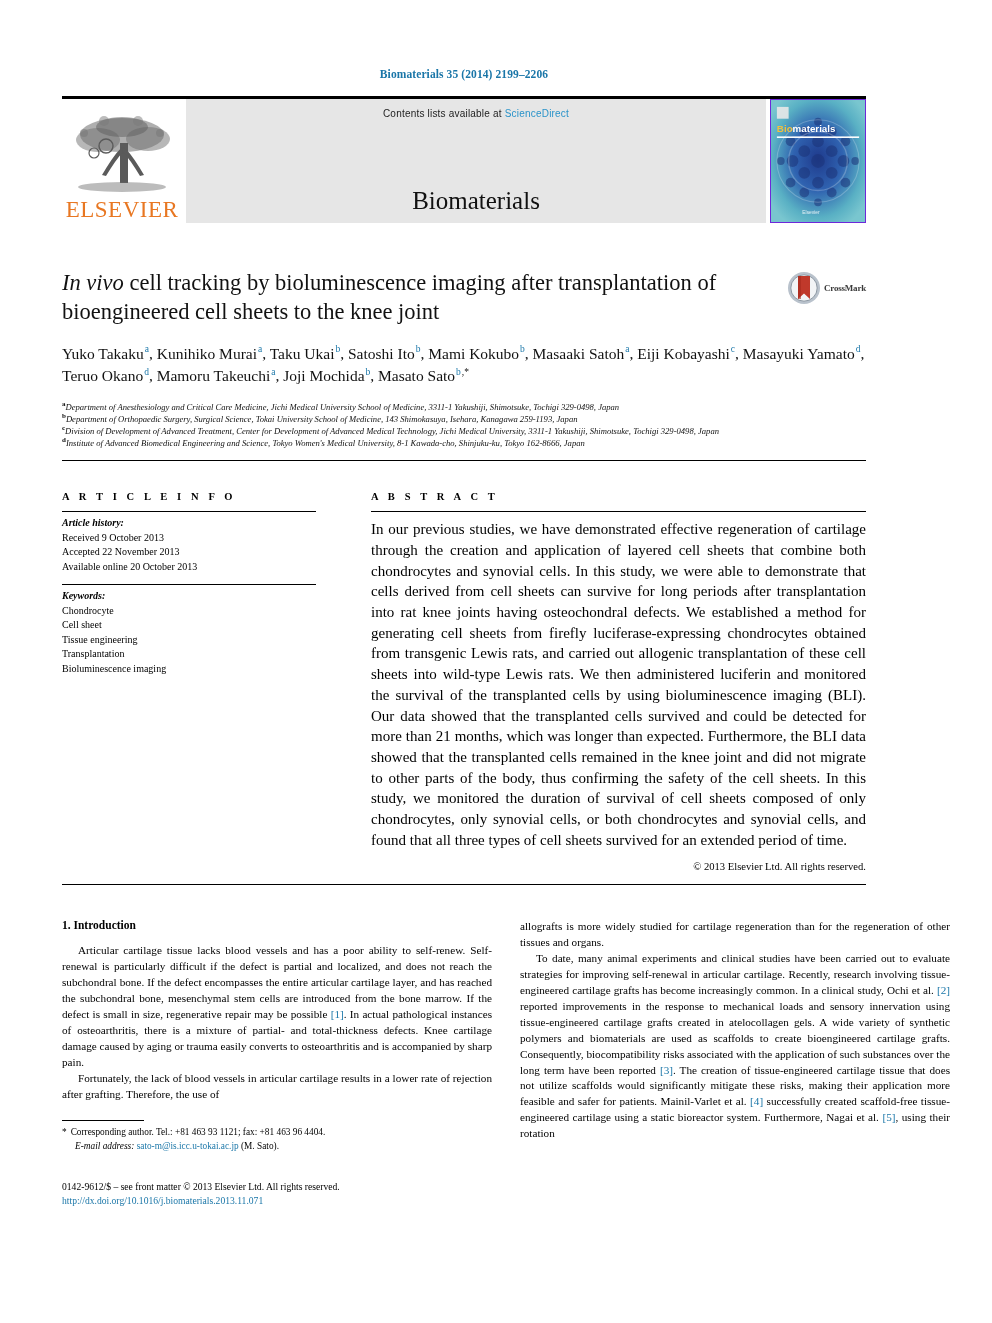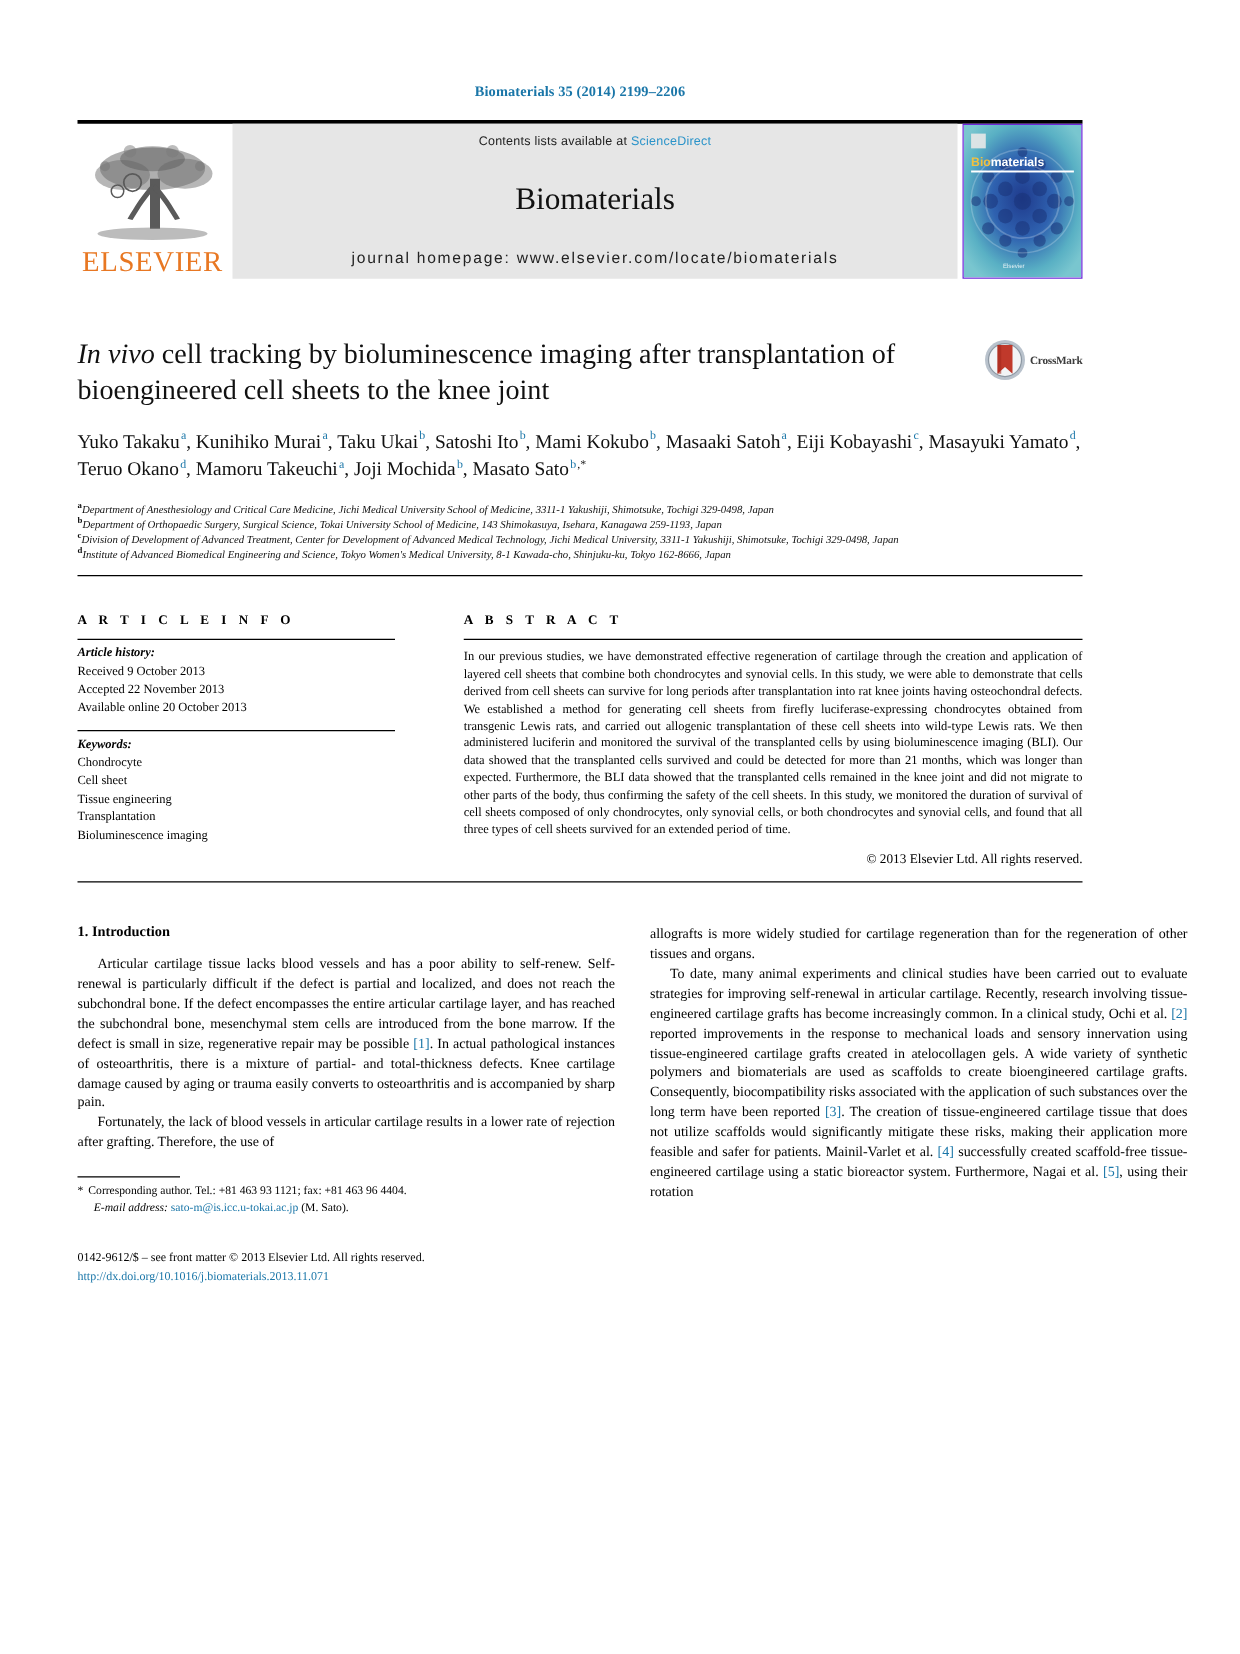--- a/index.html
+++ b/index.html
@@ -194,21 +194,21 @@
     font-size: 10px;
     line-height: 1.45;
     padding-top: 4px;
     padding-bottom: 10px;
   }
   .info-group .lead { font-style: italic; font-weight: bold; }
   .abstract-col {
     flex: 1 1 auto;
   }
   .abstract-body {
-    font-size: 10px;
+    font-size: 15px;
     line-height: 1.38;
     text-align: justify;
     padding-top: 7px;
   }
   .copyright {
     text-align: right;
     font-size: 10.6px;
     margin-top: 11px;
   }
   .abstract-bottom-rule {
@@ -289,21 +289,20 @@
         </g>
       </svg>
       <div class="elsevier-word">ELSEVIER</div>
     </div>
 
     <div class="banner">
       <div class="banner-top">
         <span>Contents lists available at </span><span class="sd">ScienceDirect</span>
       </div>
       <div class="journal-name">Biomaterials</div>
-      <div class="banner-bottom">journal homepage: www.elsevier.com/locate/biomaterials</div>
     </div>
 
     <div class="cover-thumb">
       <svg class="cover-canvas" viewBox="0 0 96 124" preserveAspectRatio="none">
         <defs>
           <radialGradient id="cg" cx="50%" cy="48%" r="62%">
             <stop offset="0%" stop-color="#1f3a8c"></stop>
             <stop offset="42%" stop-color="#2f62b0"></stop>
             <stop offset="78%" stop-color="#59b0c4"></stop>
             <stop offset="100%" stop-color="#79c6cf"></stop>

